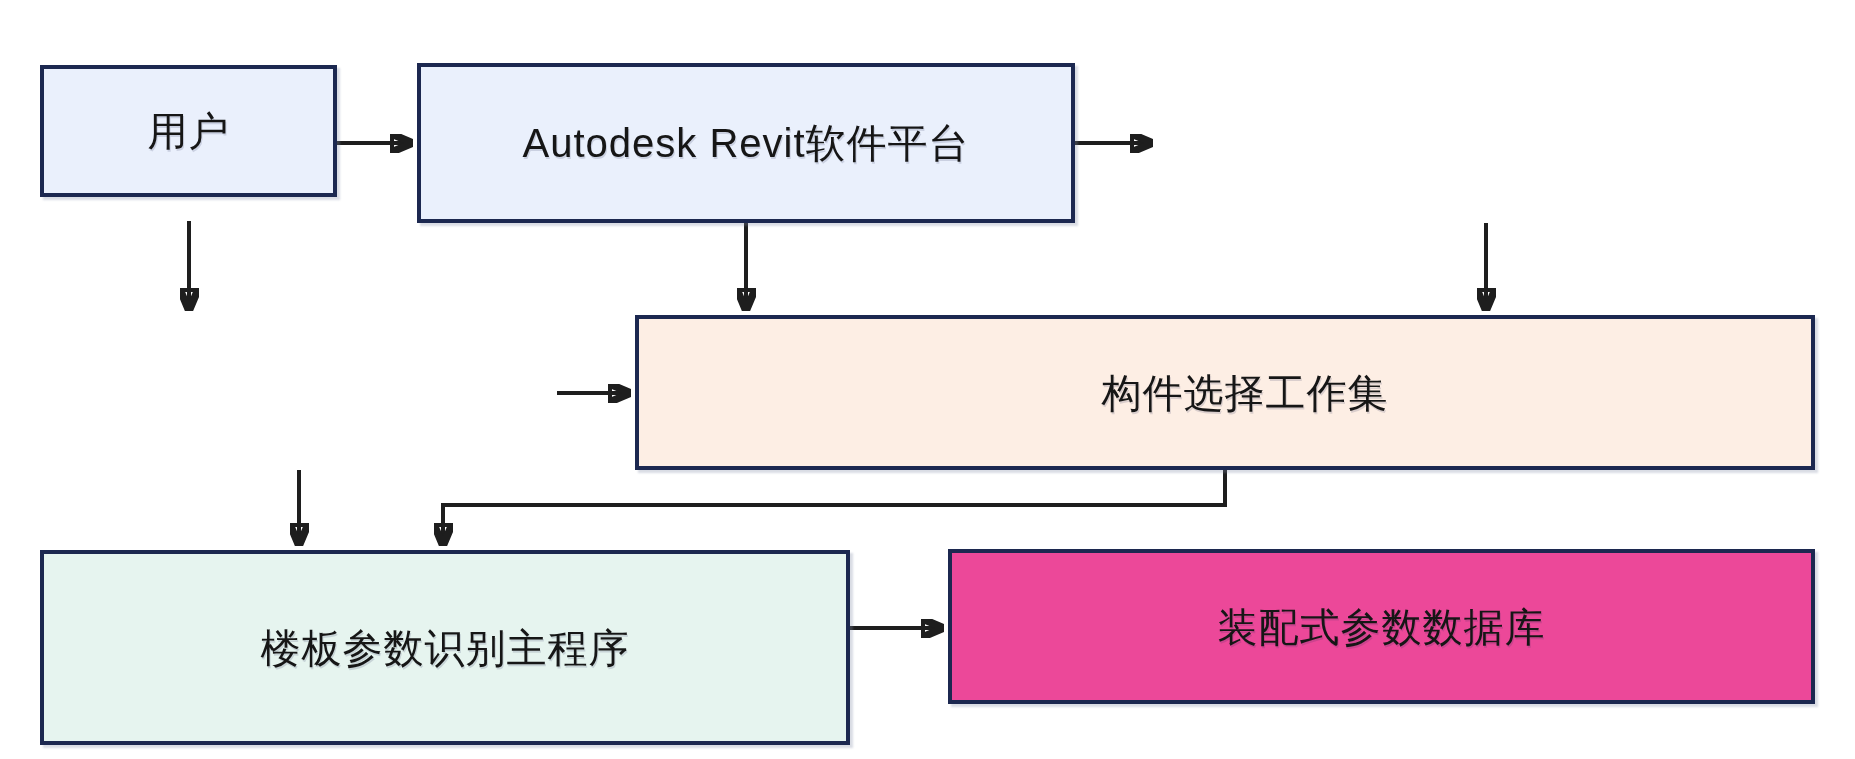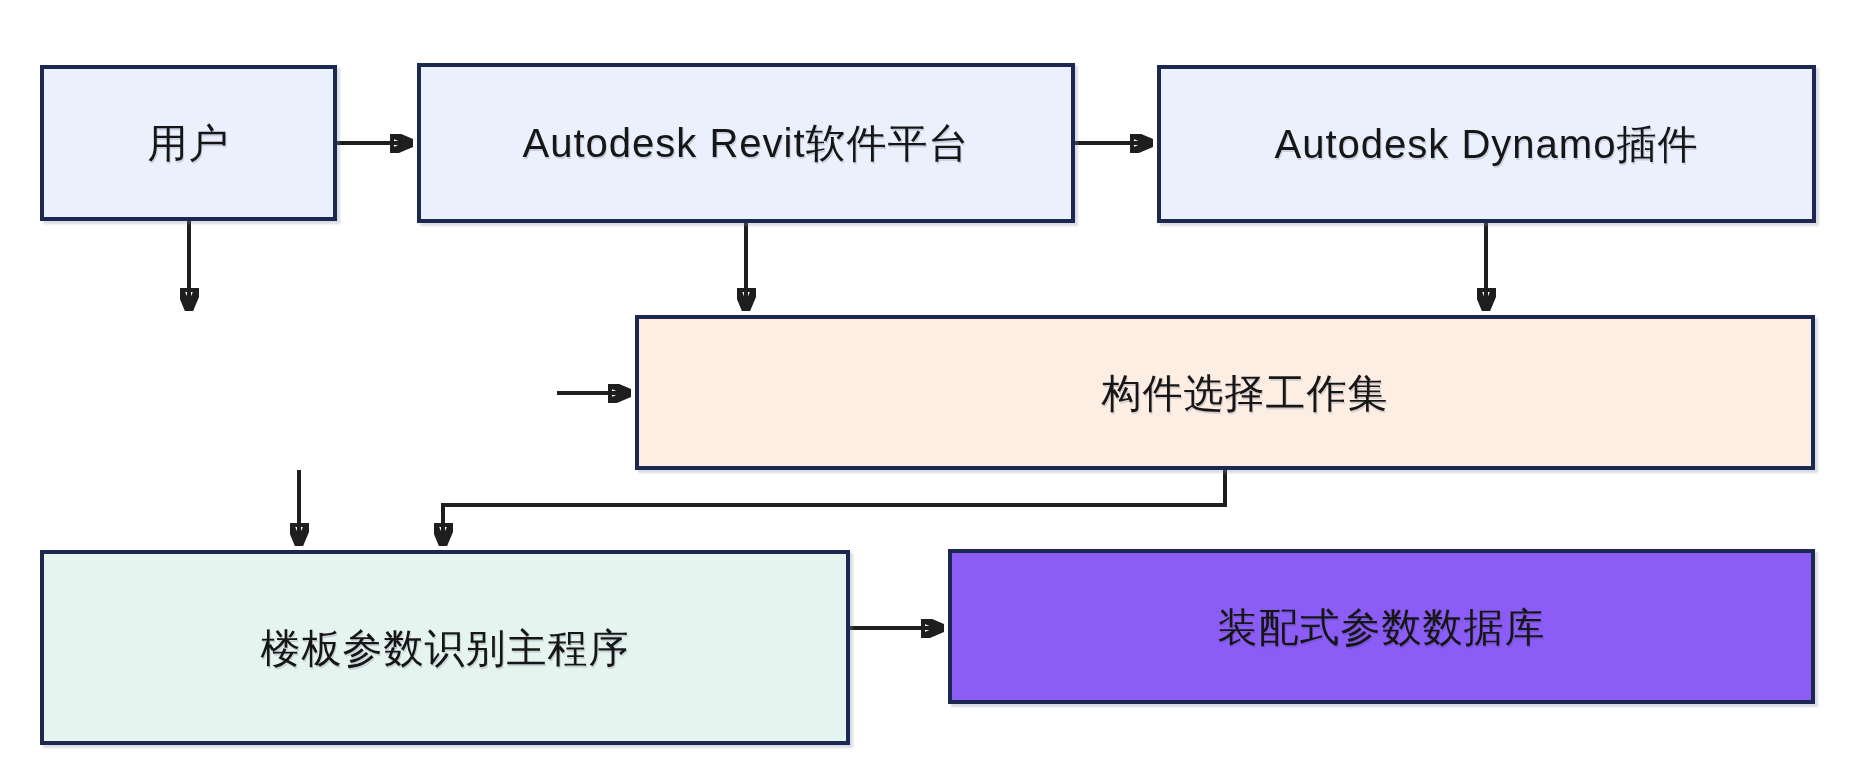--- a/index.html
+++ b/index.html
@@ -39,24 +39,24 @@
     font-size: 40px;
     line-height: 1.1;
     color: #161616;
     letter-spacing: 1px;
     white-space: nowrap;
     text-shadow: 1px 2px 0 rgba(35,45,85,0.16);
   }
   .fill-blue  { background: #eaf0fc; }
   .fill-peach { background: #fdeee4; }
   .fill-mint-light { background: #e6f4ef; }
-  .fill-mint  { background: #8b5cf6; }
+  .fill-mint  { background: #ec4899; }
 
   
-  #node-user         { left: 40px;   top: 65px;  width: 297px;  height: 156px; }
+  #node-user         { left: 40px;   top: 65px;  width: 297px;  height: 132px; }
   #node-revit        { left: 417px;  top: 63px;  width: 658px;  height: 160px; text-align: center; }
   #node-dynamo       { left: 1157px; top: 65px;  width: 659px;  height: 158px; }
   #node-ui           { left: 40px;   top: 315px; width: 517px;  height: 155px; }
   #node-workset      { left: 635px;  top: 315px; width: 1180px; height: 155px; padding-left: 40px; }
   #node-main-program { left: 40px;   top: 550px; width: 810px;  height: 195px; }
   #node-database     { left: 948px;  top: 549px; width: 867px;  height: 155px; }
 </style>
 </head>
 <body>
 
@@ -81,23 +81,20 @@
   </svg>
 
   <div class="node fill-blue" id="node-user">
     <span class="label">用户</span>
   </div>
 
   <div class="node fill-blue" id="node-revit">
     <span class="label">Autodesk Revit软件平台</span>
   </div>
 
-  <div class="node fill-blue" id="node-dynamo">
-    <span class="label">Autodesk Dynamo插件</span>
-  </div>
 
 
   <div class="node fill-peach" id="node-workset">
     <span class="label">构件选择工作集</span>
   </div>
 
   <div class="node fill-mint-light" id="node-main-program">
     <span class="label">楼板参数识别主程序</span>
   </div>
 

